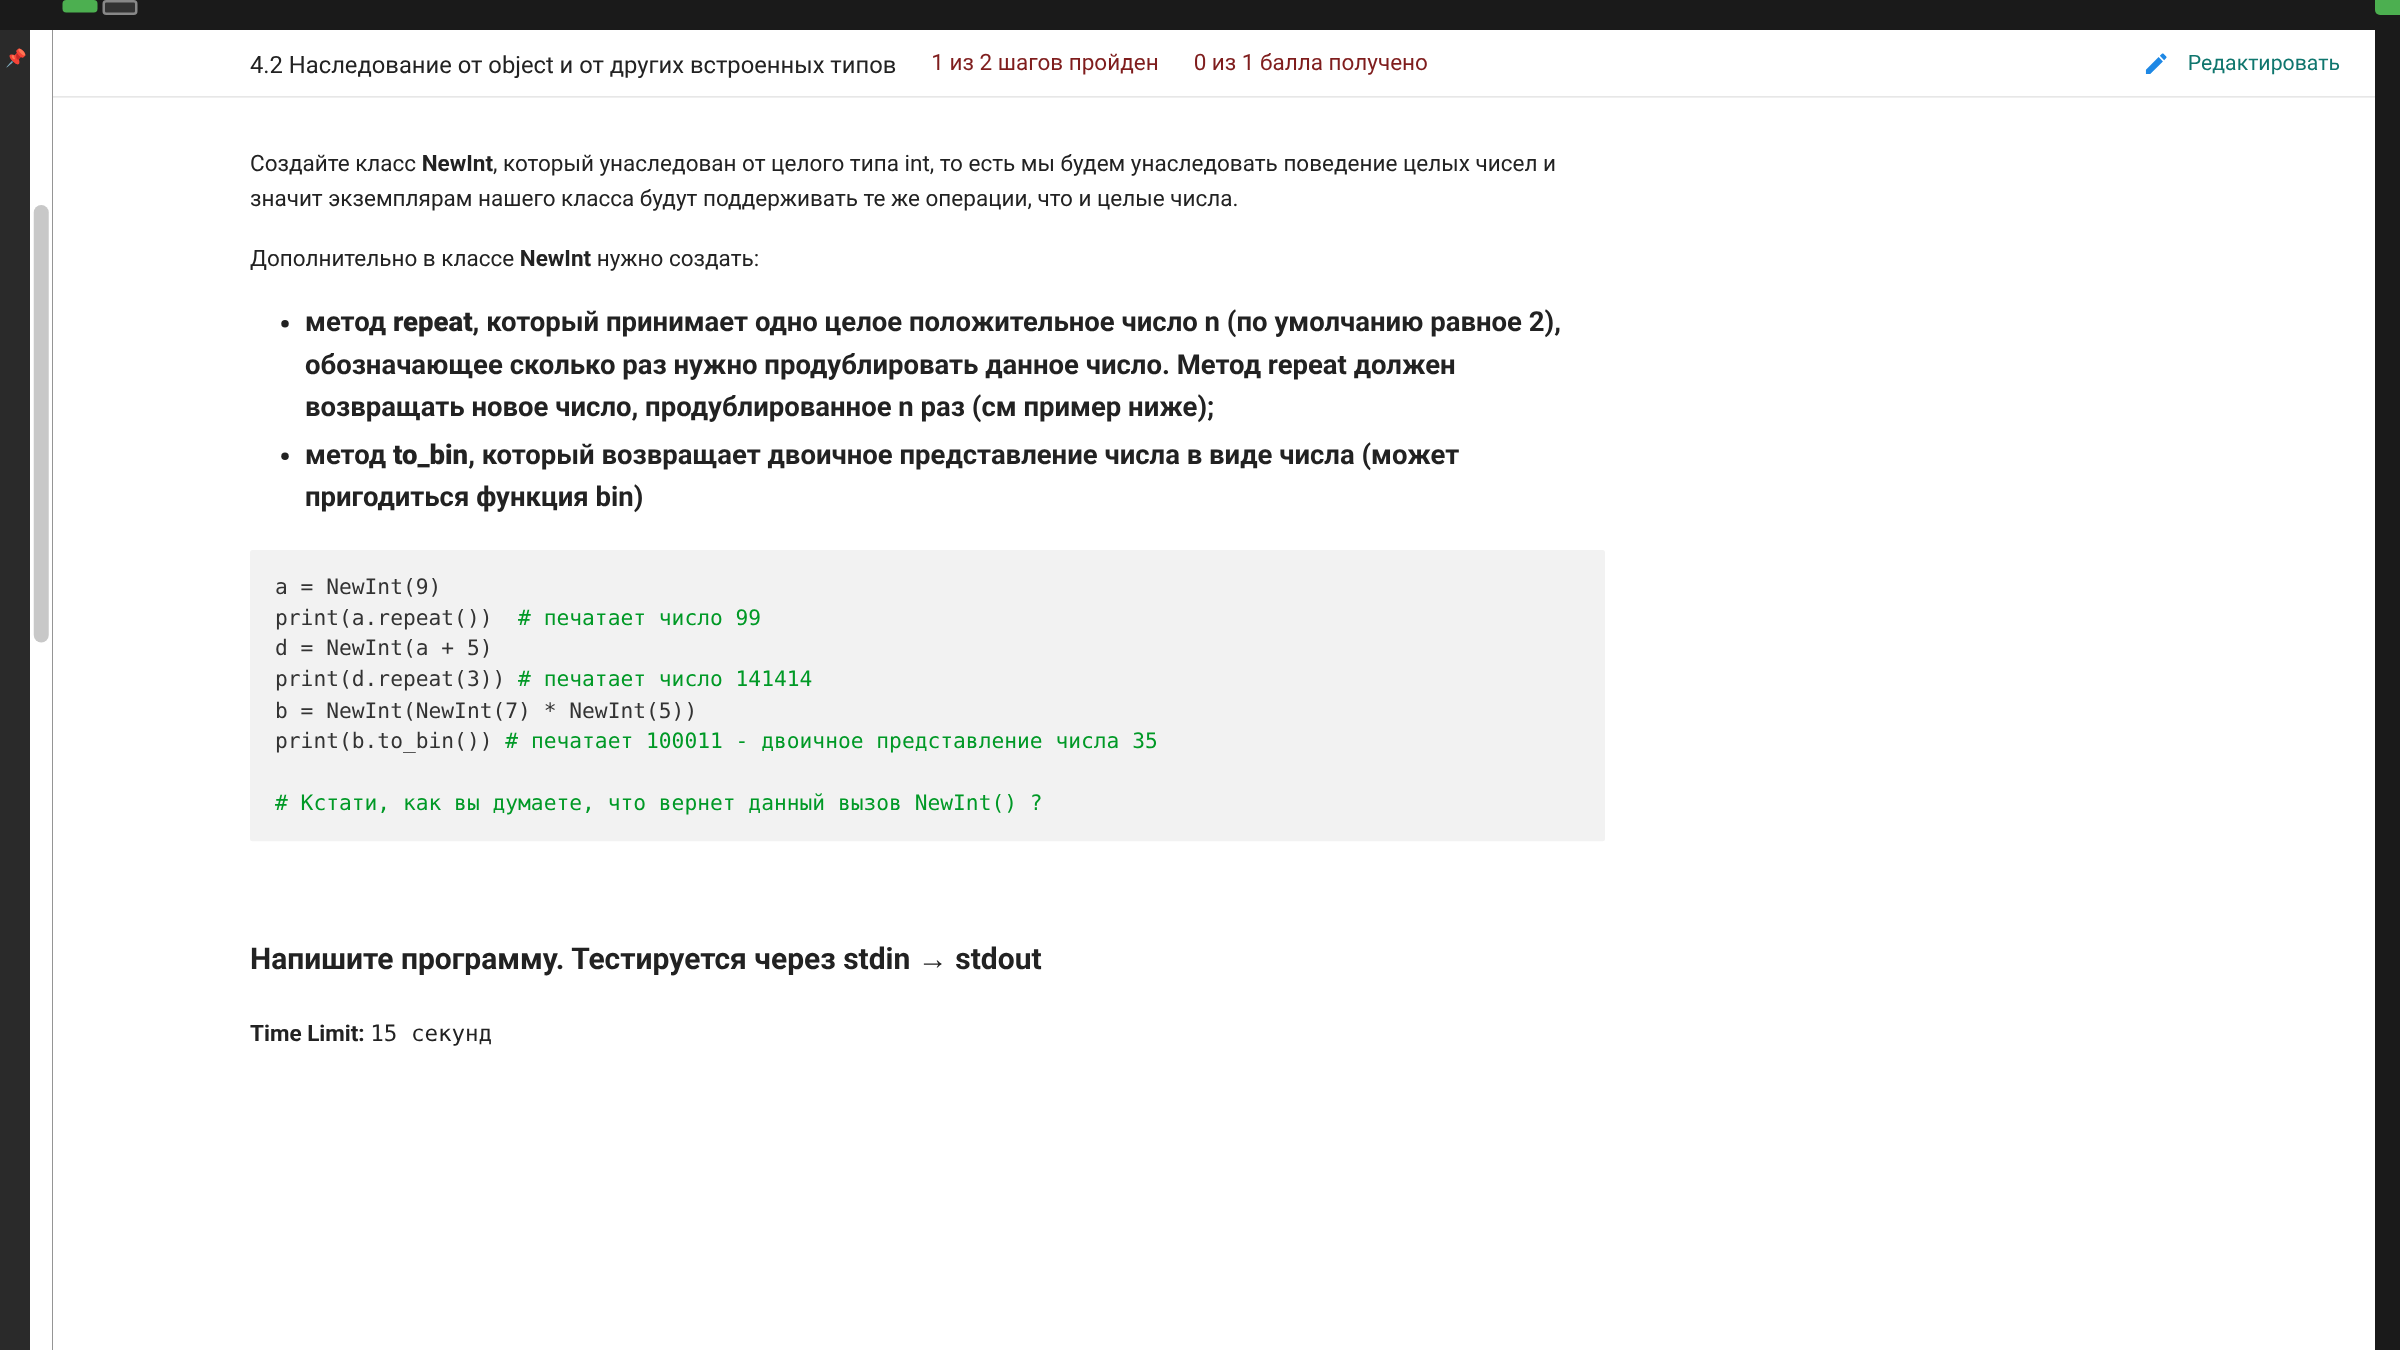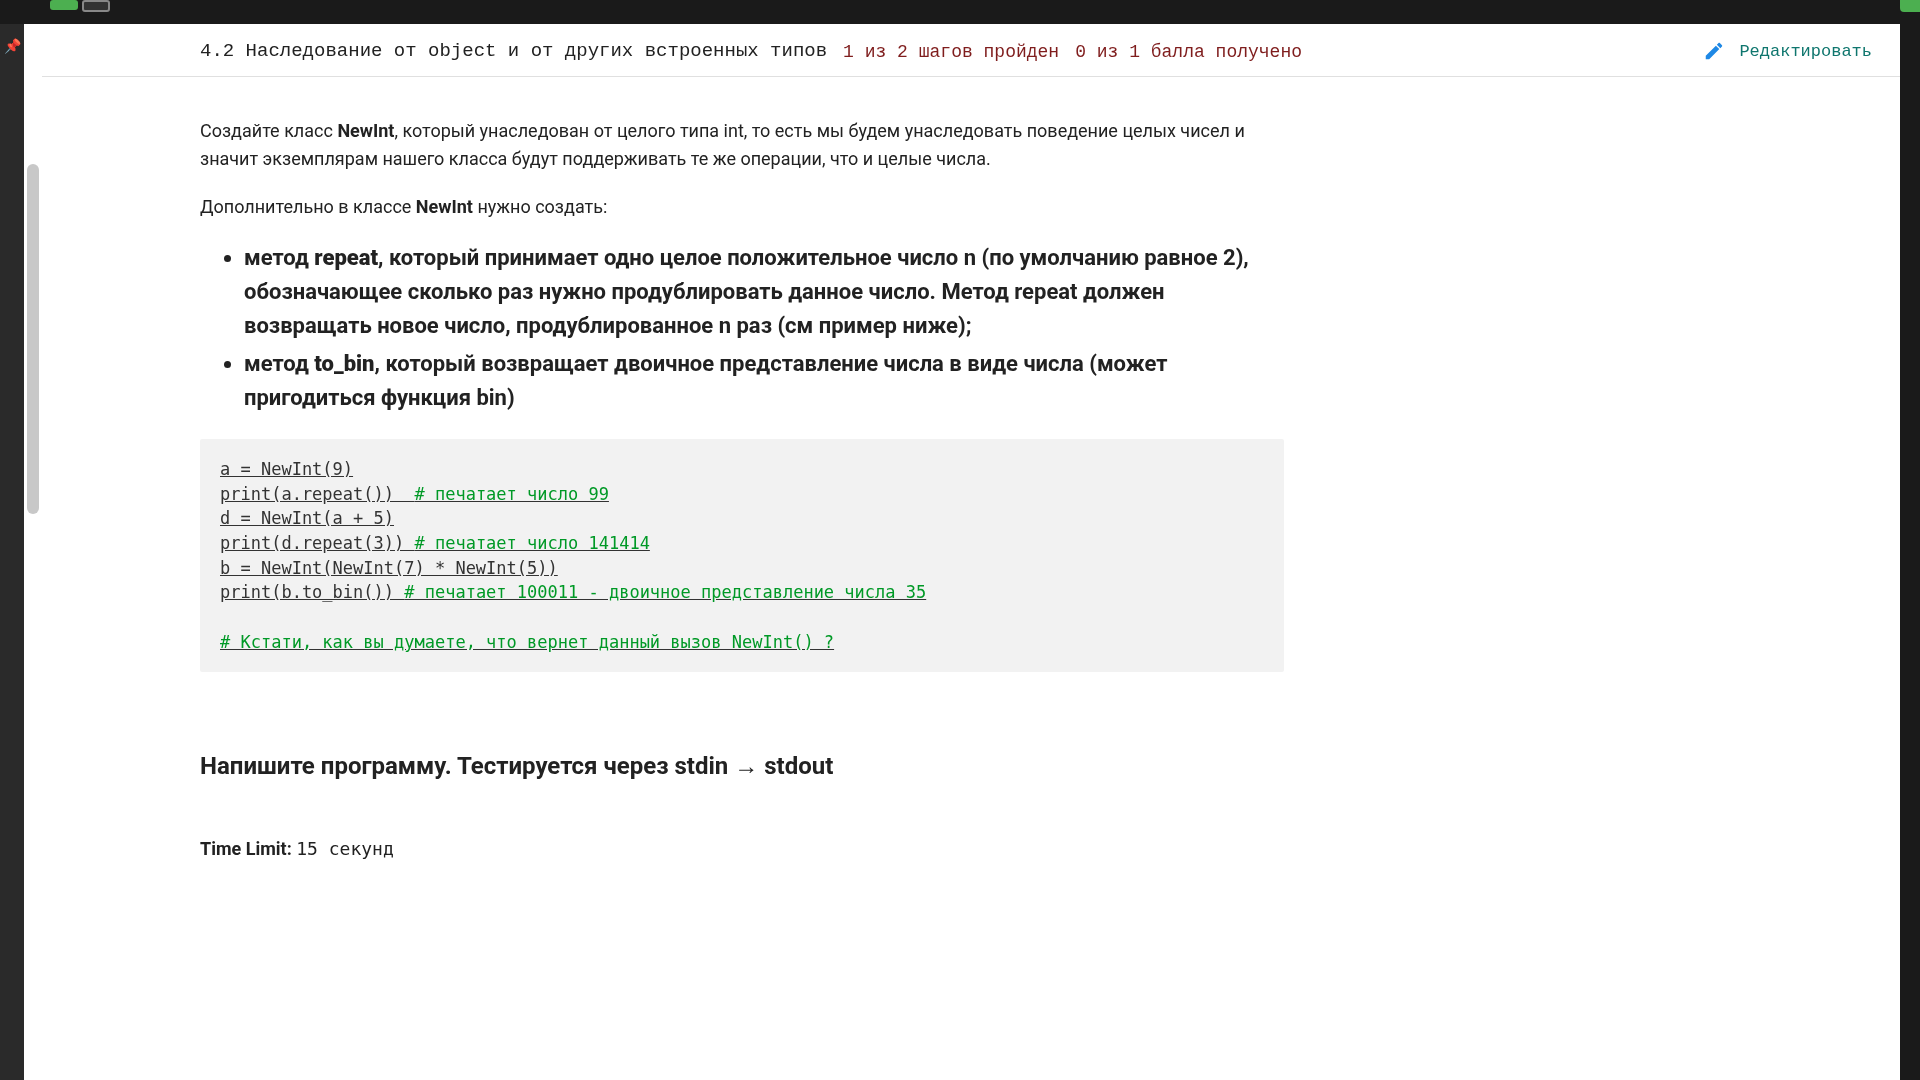--- a/index.html
+++ b/index.html
@@ -79,25 +79,24 @@
       height: 12px;
       background: #4caf50;
       border-radius: 0 0 0 4px;
     }
     .main {
       margin-left: 42px;
       margin-right: 20px;
     }
     .header-row {
       display: flex;
-      align-items: flex-end;
+      align-items: flex-start;
       padding: 16px 28px 14px 158px;
       border-bottom: 1px solid #e0e0e0;
-      gap: 16px;
-      font-family: Liberation Mono, monospace;
+      gap: 28px;
     }
     .lesson-title {
       font-size: 19px;
       color: #222;
       font-weight: 400;
     }
     .progress-text {
       font-size: 18px;
       color: #7f1d1d;
     }
@@ -138,21 +137,20 @@
     }
     .code-block {
       background: #f2f2f2;
       padding: 18px 20px;
       font-family: "Consolas", "Monaco", monospace;
       font-size: 17px;
       line-height: 1.45;
       white-space: pre;
       color: #333;
       border-radius: 2px;
-      text-decoration: underline;
     }
     .code-block .comment { color: #009926; }
     .lower-section {
       display: flex;
       align-items: flex-start;
       margin-top: 80px;
       gap: 30px;
     }
     .task-heading {
       font-size: 24px;
@@ -163,21 +161,21 @@
       background: #e8f5e9;
       border: 1px solid #c8e6c9;
       padding: 14px 18px;
       font-size: 17px;
       line-height: 1.6;
       border-radius: 4px;
       margin-top: -36px;
     }
     .stats-box b { font-weight: 700; }
     .limits {
-      margin-top: 54px;
+      margin-top: 31px;
       font-size: 18px;
       line-height: 1.7;
     }
     .limits .label { font-weight: 700; }
     .limits .mono { font-family: "Consolas", "Monaco", monospace; }
   </style>
 </head>
 <body>
 
 <div class="top-bar">

